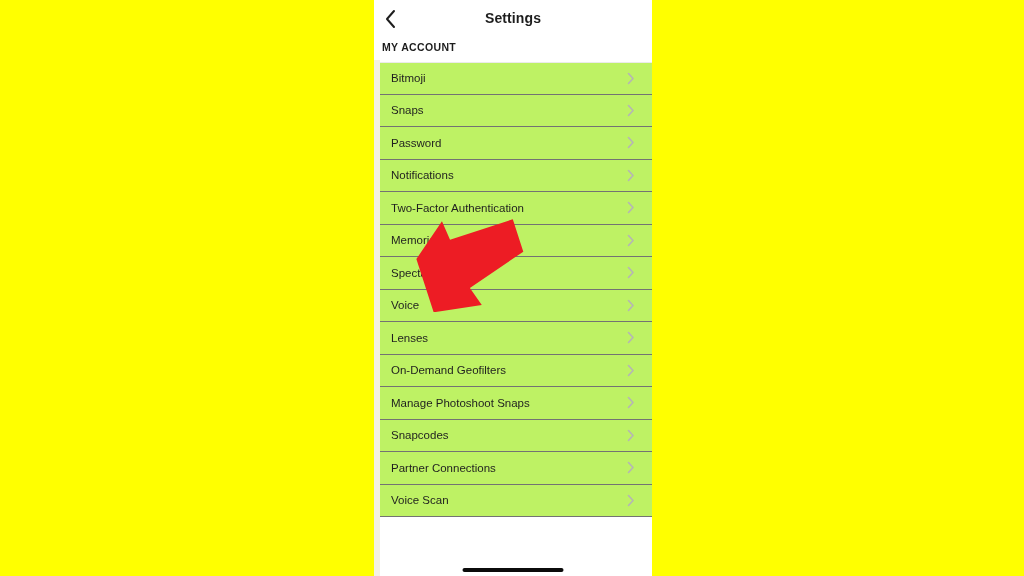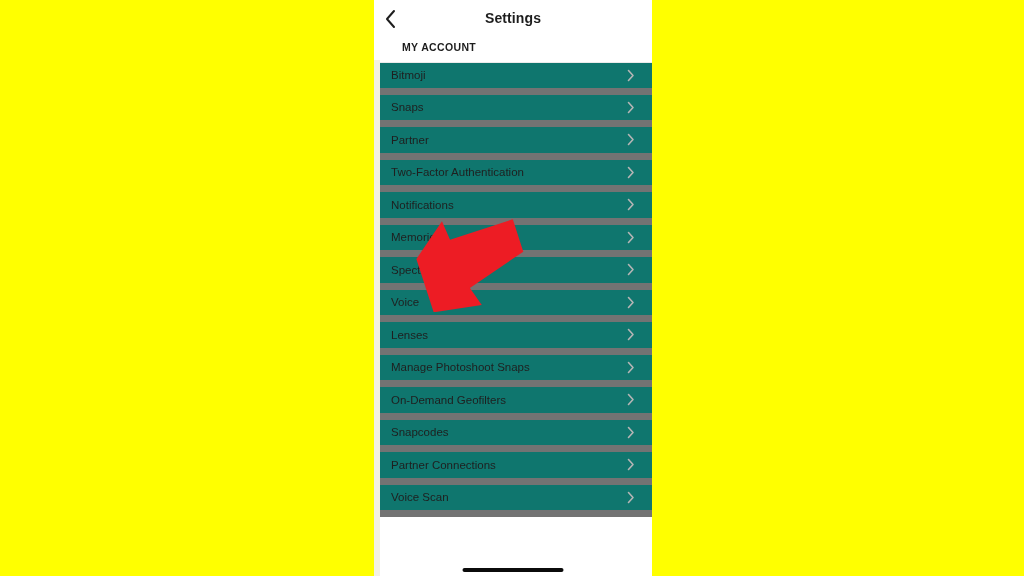--- a/index.html
+++ b/index.html
@@ -68,42 +68,42 @@
     text-align: center;
     font-size: 14px;
     font-weight: bold;
     color: #1d1d1d;
     letter-spacing: 0.1px;
   }
 
   
   .section-header {
     position: absolute;
-    left: 28px;
+    left: 8px;
     top: 41px;
     font-size: 10.5px;
     font-weight: bold;
     color: #1d1d1d;
     letter-spacing: 0.35px;
   }
 
   
   .list {
     position: absolute;
     left: 6px;
     top: 62px;
     width: 272px;
     background: #fbfbfb;
   }
 
   .row {
     position: relative;
     height: 32.5px;
-    background: #0f766e;
-    border-bottom: 7px solid #737373;
+    background: #bef264;
+    border-bottom: 1px solid #737373;
     box-sizing: border-box;
   }
   .row:first-child { border-top: 1px solid #ebebeb; }
 
   .row-label {
     position: absolute;
     left: 11px;
     top: 50%;
     transform: translateY(-50%);
     font-size: 11.5px;
@@ -184,47 +184,47 @@
       <div class="row">
         <span class="row-label">Snaps</span>
         <span class="row-chevron">
           <svg width="8" height="13" viewBox="0 0 8 13" aria-hidden="true">
             <polyline points="1.5,1.5 6,6.5 1.5,11.5" fill="none" stroke="#b5b5b5" stroke-width="1.6" stroke-linecap="round" stroke-linejoin="round"></polyline>
           </svg>
         </span>
       </div>
 
       <div class="row">
-        <span class="row-label">Partner</span>
+        <span class="row-label">Password</span>
+        <span class="row-chevron">
+          <svg width="8" height="13" viewBox="0 0 8 13" aria-hidden="true">
+            <polyline points="1.5,1.5 6,6.5 1.5,11.5" fill="none" stroke="#b5b5b5" stroke-width="1.6" stroke-linecap="round" stroke-linejoin="round"></polyline>
+          </svg>
+        </span>
+      </div>
+
+      <div class="row">
+        <span class="row-label">Notifications</span>
         <span class="row-chevron">
           <svg width="8" height="13" viewBox="0 0 8 13" aria-hidden="true">
             <polyline points="1.5,1.5 6,6.5 1.5,11.5" fill="none" stroke="#b5b5b5" stroke-width="1.6" stroke-linecap="round" stroke-linejoin="round"></polyline>
           </svg>
         </span>
       </div>
 
       <div class="row">
         <span class="row-label">Two-Factor Authentication</span>
         <span class="row-chevron">
           <svg width="8" height="13" viewBox="0 0 8 13" aria-hidden="true">
             <polyline points="1.5,1.5 6,6.5 1.5,11.5" fill="none" stroke="#b5b5b5" stroke-width="1.6" stroke-linecap="round" stroke-linejoin="round"></polyline>
           </svg>
         </span>
       </div>
 
       <div class="row">
-        <span class="row-label">Notifications</span>
-        <span class="row-chevron">
-          <svg width="8" height="13" viewBox="0 0 8 13" aria-hidden="true">
-            <polyline points="1.5,1.5 6,6.5 1.5,11.5" fill="none" stroke="#b5b5b5" stroke-width="1.6" stroke-linecap="round" stroke-linejoin="round"></polyline>
-          </svg>
-        </span>
-      </div>
-
-      <div class="row">
         <span class="row-label">Memories</span>
         <span class="row-chevron">
           <svg width="8" height="13" viewBox="0 0 8 13" aria-hidden="true">
             <polyline points="1.5,1.5 6,6.5 1.5,11.5" fill="none" stroke="#b5b5b5" stroke-width="1.6" stroke-linecap="round" stroke-linejoin="round"></polyline>
           </svg>
         </span>
       </div>
 
       <div class="row">
         <span class="row-label">Spectacles</span>
@@ -247,30 +247,30 @@
       <div class="row">
         <span class="row-label">Lenses</span>
         <span class="row-chevron">
           <svg width="8" height="13" viewBox="0 0 8 13" aria-hidden="true">
             <polyline points="1.5,1.5 6,6.5 1.5,11.5" fill="none" stroke="#b5b5b5" stroke-width="1.6" stroke-linecap="round" stroke-linejoin="round"></polyline>
           </svg>
         </span>
       </div>
 
       <div class="row">
+        <span class="row-label">On-Demand Geofilters</span>
+        <span class="row-chevron">
+          <svg width="8" height="13" viewBox="0 0 8 13" aria-hidden="true">
+            <polyline points="1.5,1.5 6,6.5 1.5,11.5" fill="none" stroke="#b5b5b5" stroke-width="1.6" stroke-linecap="round" stroke-linejoin="round"></polyline>
+          </svg>
+        </span>
+      </div>
+
+      <div class="row">
         <span class="row-label">Manage Photoshoot Snaps</span>
-        <span class="row-chevron">
-          <svg width="8" height="13" viewBox="0 0 8 13" aria-hidden="true">
-            <polyline points="1.5,1.5 6,6.5 1.5,11.5" fill="none" stroke="#b5b5b5" stroke-width="1.6" stroke-linecap="round" stroke-linejoin="round"></polyline>
-          </svg>
-        </span>
-      </div>
-
-      <div class="row">
-        <span class="row-label">On-Demand Geofilters</span>
         <span class="row-chevron">
           <svg width="8" height="13" viewBox="0 0 8 13" aria-hidden="true">
             <polyline points="1.5,1.5 6,6.5 1.5,11.5" fill="none" stroke="#b5b5b5" stroke-width="1.6" stroke-linecap="round" stroke-linejoin="round"></polyline>
           </svg>
         </span>
       </div>
 
 
 
       <div class="row">

